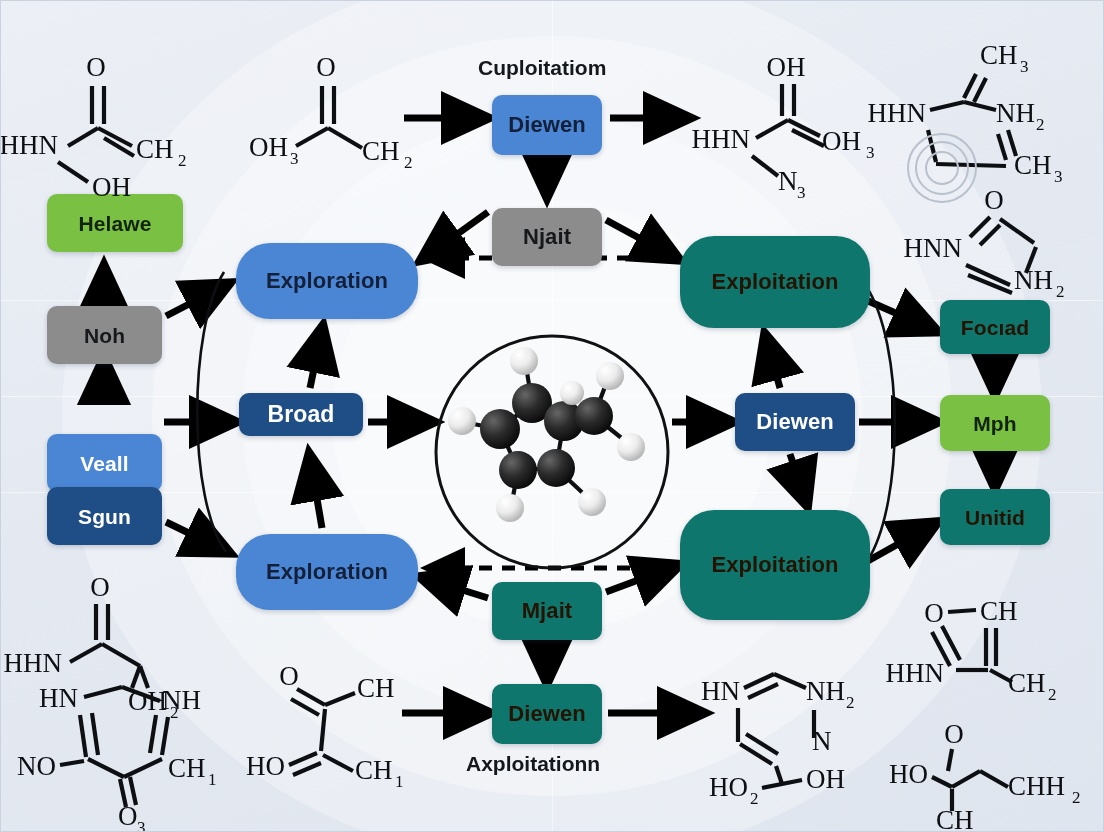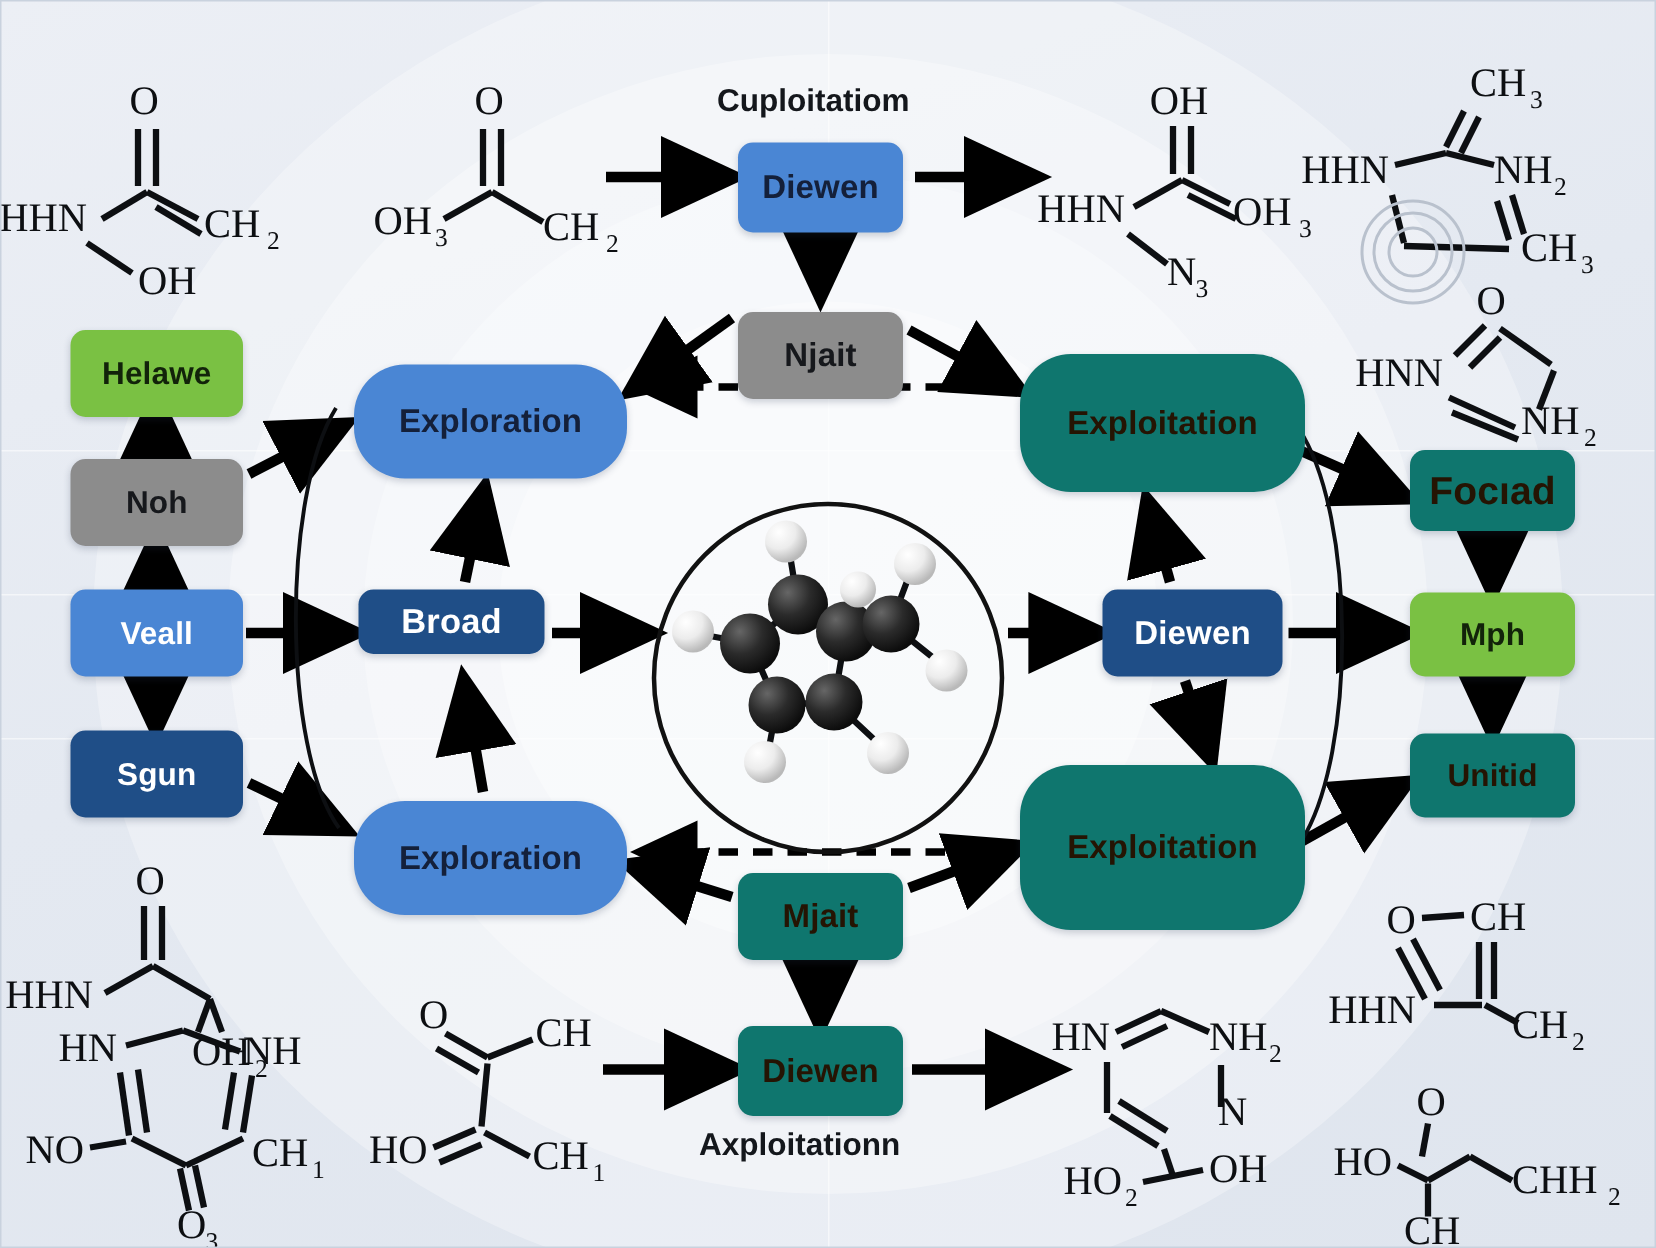--- a/index.html
+++ b/index.html
@@ -43,21 +43,21 @@
     font-weight:bold;
     letter-spacing:.1px;
     box-sizing:border-box;
     text-align:center;
     line-height:1;
     box-shadow:0 2px 5px rgba(40,55,80,.22);
   }
   .n-rect{border-radius:10px;}
   .n-pill{border-radius:34px;}
   .c-blue{background:#4a86d4;color:#14203a;}
-  .c-bluemid{background:#4a86d4;color:#ffffff;}
+  .c-bluemid{background:#4a86d4;color:#ffffff;margin-top:41px;}
   .c-bluedark{background:#1f4e87;color:#ffffff;}
   .c-gray{background:#8c8c8c;color:#16181c;margin-top:10px;}
   .c-green{background:#7ac143;color:#12230a;}
   .c-orange{background:#0f766e;color:#251403;}
 
   
   .caption{
     position:absolute;
     font-weight:bold;
     color:#14171c;
@@ -167,39 +167,39 @@
 
     <g stroke="#0d0f12" fill="none" stroke-width="2.6">
       <path d="M224,272 C188,330 188,500 226,552"></path>
       <path d="M866,286 C904,344 904,502 868,560"></path>
     </g>
   </svg>
 
   <div class="caption" style="left:478px;top:56px;font-size:21px">Cuploitatiom</div>
   <div class="caption" style="left:466px;top:752px;font-size:21px">Axploitationn</div>
 
-  <div class="node n-rect c-green" style="left:47px;top:220px;width:115px;height:58px;font-size:21px">Helawe</div>
+  <div class="node n-rect c-green" style="left:47px;top:194px;width:136px;height:58px;font-size:21px">Helawe</div>
   <div class="node n-rect c-gray" style="left:47px;top:296px;width:115px;height:58px;font-size:21px">Noh</div>
   <div class="node n-rect c-bluemid" style="left:47px;top:393px;width:115px;height:58px;font-size:21px">Veall</div>
   <div class="node n-rect c-bluedark" style="left:47px;top:487px;width:115px;height:58px;font-size:21px">Sgun</div>
 
   <div class="node n-pill c-blue" style="left:236px;top:243px;width:182px;height:76px;font-size:22px">Exploration</div>
   <div class="node n-pill c-blue" style="left:236px;top:534px;width:182px;height:76px;font-size:22px">Exploration</div>
   <div class="node n-rect c-bluedark" style="left:239px;top:393px;width:124px;height:43px;font-size:23px">Broad</div>
 
   <div class="node n-rect c-blue" style="left:492px;top:95px;width:110px;height:60px;font-size:22px">Diewen</div>
   <div class="node n-rect c-gray" style="left:492px;top:198px;width:110px;height:58px;font-size:22px">Njait</div>
   <div class="node n-rect c-orange" style="left:492px;top:582px;width:110px;height:58px;font-size:22px">Mjait</div>
   <div class="node n-rect c-orange" style="left:492px;top:684px;width:110px;height:60px;font-size:22px">Diewen</div>
 
   <div class="node n-pill c-orange" style="left:680px;top:236px;width:190px;height:92px;font-size:22px">Exploitation</div>
   <div class="node n-pill c-orange" style="left:680px;top:510px;width:190px;height:110px;font-size:22px">Exploitation</div>
   <div class="node n-rect c-bluedark" style="left:735px;top:393px;width:120px;height:58px;font-size:22px">Diewen</div>
 
-  <div class="node n-rect c-orange" style="left:940px;top:300px;width:110px;height:54px;font-size:26px">Focıad</div>
+  <div class="node n-rect c-orange" style="left:940px;top:300px;width:110px;height:54px;font-size:21px">Focıad</div>
   <div class="node n-rect c-green" style="left:940px;top:395px;width:110px;height:56px;font-size:21px">Mph</div>
   <div class="node n-rect c-orange" style="left:940px;top:489px;width:110px;height:56px;font-size:21px">Unitid</div>
 
   <svg class="chem" style="left:30px;top:50px;width:200px;height:140px">
     <text x="66" y="26" text-anchor="middle">O</text>
     <line x1="62" y1="36" x2="62" y2="74"></line>
       <line x1="74" y1="36" x2="74" y2="74"></line>
     <line x1="68" y1="78" x2="38" y2="96"></line>
     <line x1="68" y1="78" x2="102" y2="96"></line>
     <line x1="74" y1="88" x2="104" y2="106"></line>

